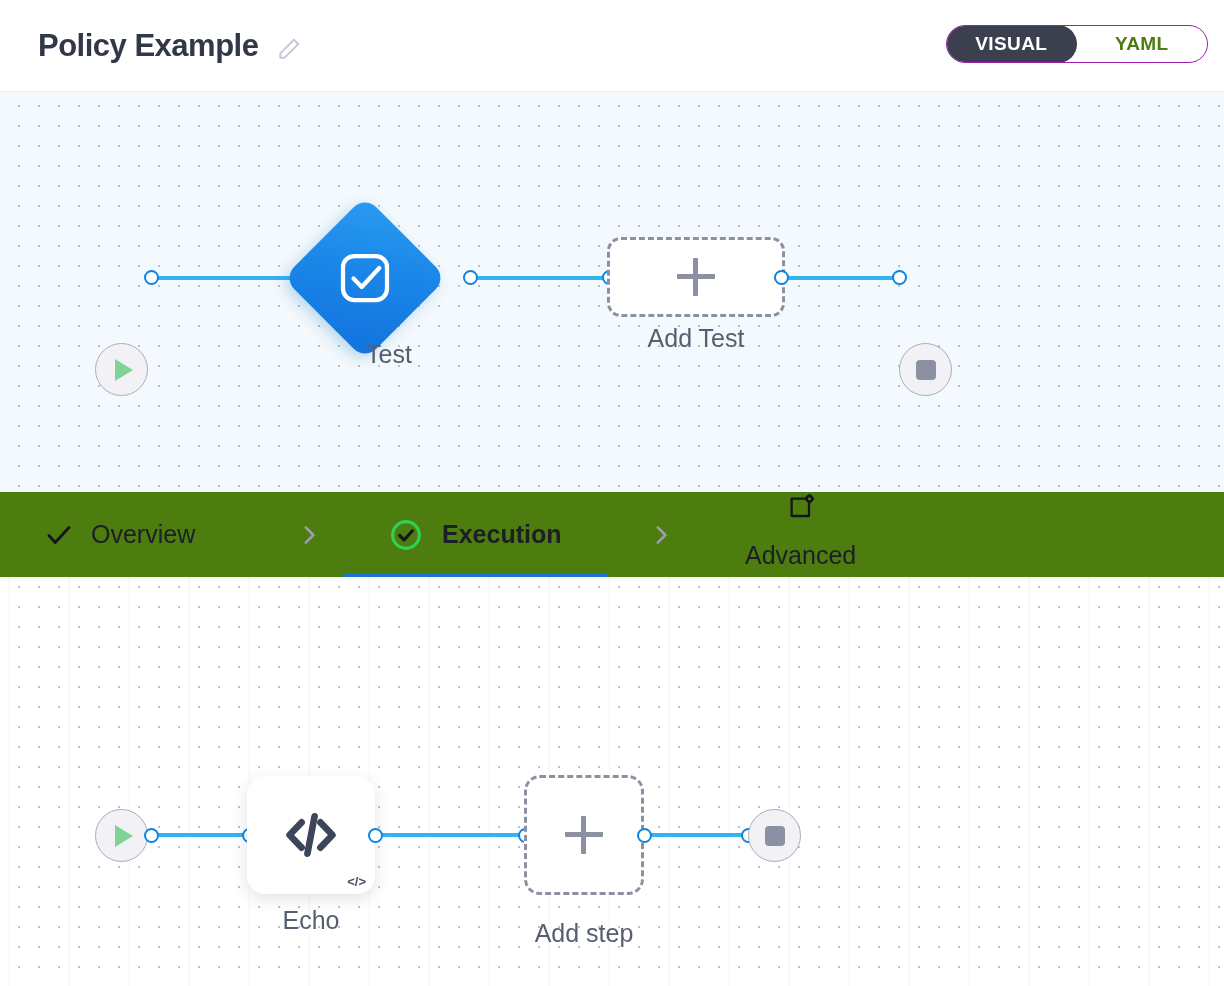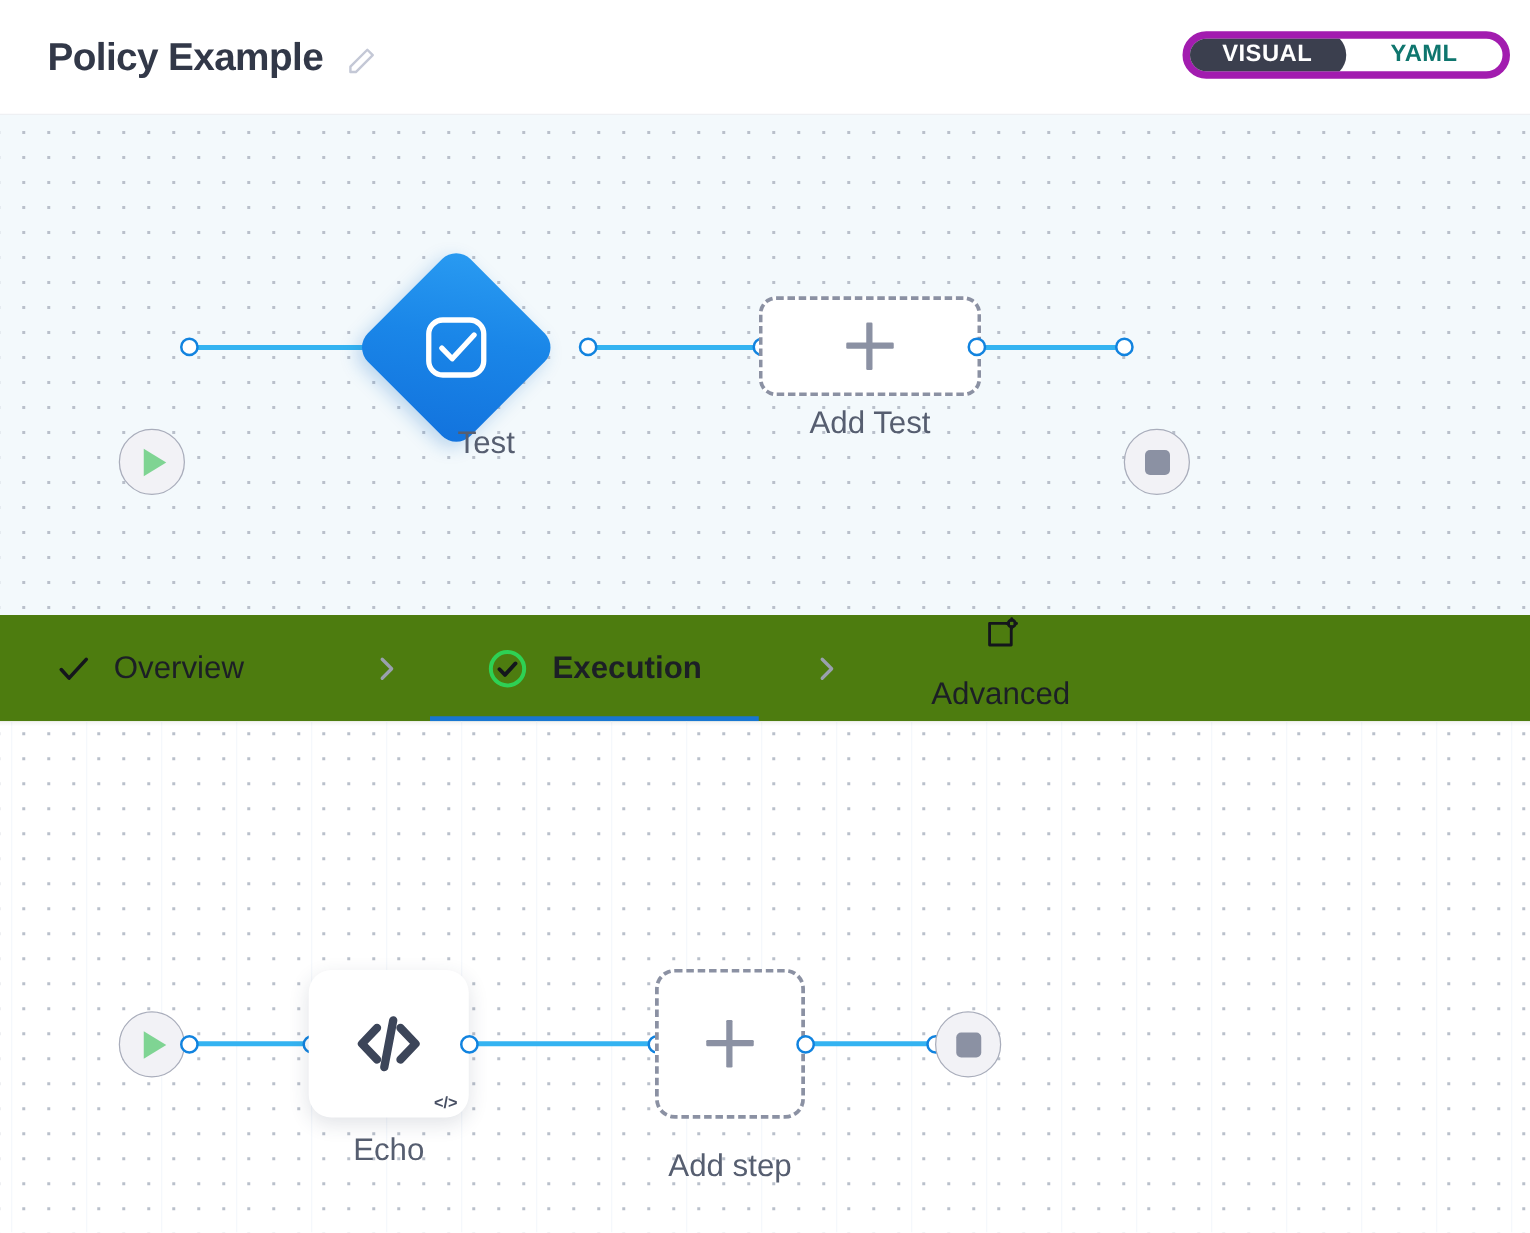--- a/index.html
+++ b/index.html
@@ -25,29 +25,29 @@
   .page-title {
     font-size: 31px; font-weight: bold; color: #323848;
     letter-spacing: -0.5px; line-height: 44px;
   }
   .edit-pencil { width: 26px; height: 26px; display: block; margin-top: 6px; cursor: pointer; }
 
   
   .mode-toggle {
     position: absolute; right: 16px; top: 25px;
     width: 262px; height: 38px;
-    border: 6px solid #a21caf; border-radius: 19px;
+    border: 1px solid #a21caf; border-radius: 19px;
     background: #ffffff; display: flex; align-items: center;
     overflow: hidden;
   }
   .mode-btn {
     flex: 1 1 50%; height: 100%;
     display: flex; align-items: center; justify-content: center;
     font-size: 19px; font-weight: bold; letter-spacing: 0.4px;
-    color: #0f766e; cursor: pointer; background: transparent;
+    color: #4d7c0f; cursor: pointer; background: transparent;
     border: none; font-family: inherit;
   }
   .mode-btn.active {
     background: #3b3f4e; color: #ffffff; border-radius: 19px;
     height: 38px; margin: -1px 0 -1px -1px;
   }
 
   
   .canvas { position: absolute; left: 0; width: 1224px; }
   .canvas-top {

